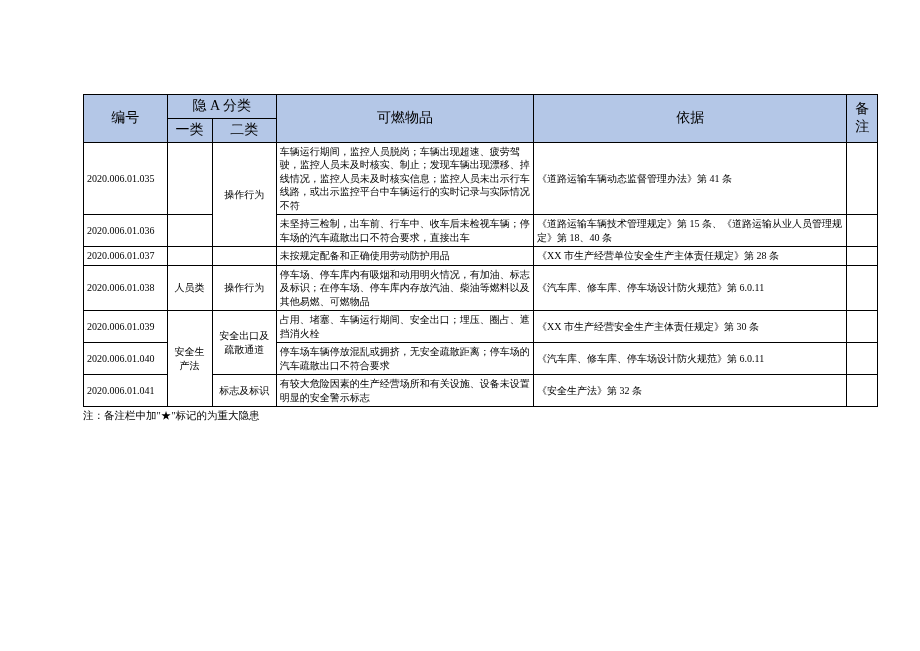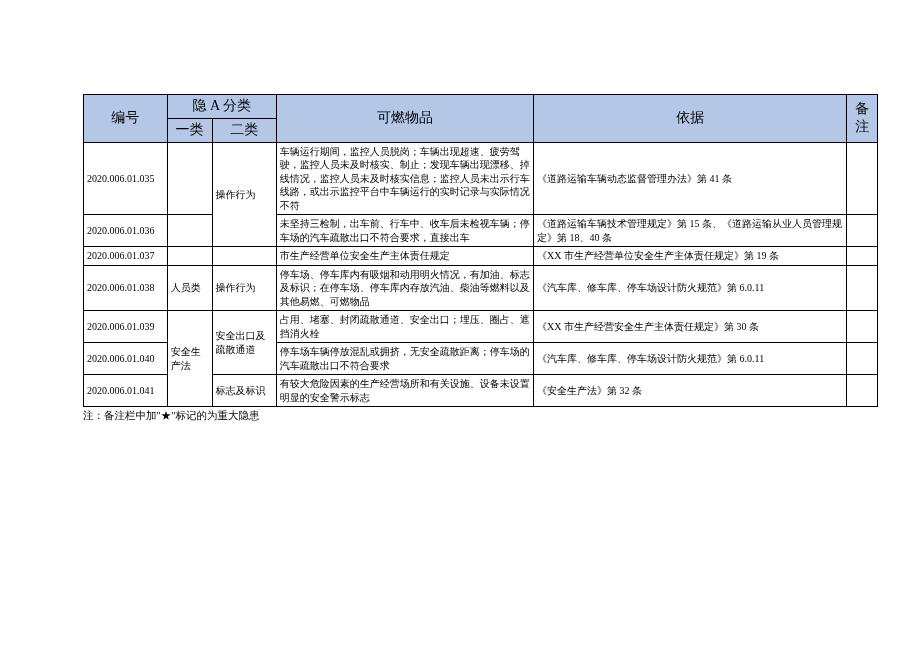--- a/index.html
+++ b/index.html
@@ -34,21 +34,21 @@
     font-weight: normal;
     text-align: center;
     font-size: 14px;
   }
   .col-id   { width: 82px; }
   .col-cat1 { width: 44px; }
   .col-cat2 { width: 63px; }
   .col-content { width: 252px; }
   .col-basis { width: 307px; }
   .col-remark { width: 30px; }
-  td.center { text-align: left; }
+  td.center { text-align: center; }
   .footnote {
     margin-top: 2px;
     font-size: 10.5px;
   }
 </style>
 </head>
 <body>
 
 <div class="page">
 
@@ -90,39 +90,39 @@
         <td class="center"></td>
         <td>未坚持三检制，出车前、行车中、收车后未检视车辆；停车场的汽车疏散出口不符合要求，直接出车</td>
         <td>《道路运输车辆技术管理规定》第 15 条、《道路运输从业人员管理规定》第 18、40 条</td>
         <td></td>
       </tr>
 
       <tr>
         <td>2020.006.01.037</td>
         <td class="center"></td>
         <td class="center"></td>
-        <td>市生产经营单位安全生产主体责任规定</td>
-        <td>《XX 市生产经营单位安全生产主体责任规定》第 19 条</td>
+        <td>未按规定配备和正确使用劳动防护用品</td>
+        <td>《XX 市生产经营单位安全生产主体责任规定》第 28 条</td>
         <td></td>
       </tr>
 
       <tr>
         <td>2020.006.01.038</td>
         <td class="center">人员类</td>
         <td class="center">操作行为</td>
         <td>停车场、停车库内有吸烟和动用明火情况，有加油、标志及标识；在停车场、停车库内存放汽油、柴油等燃料以及其他易燃、可燃物品</td>
         <td>《汽车库、修车库、停车场设计防火规范》第 6.0.11</td>
         <td></td>
       </tr>
 
       <tr>
         <td>2020.006.01.039</td>
         <td class="center" rowspan="3">安全生产法</td>
         <td class="center" rowspan="2">安全出口及疏散通道</td>
-        <td>占用、堵塞、封闭疏散通道、安全出口；埋压、圈占、遮挡消火栓</td>
+        <td>占用、堵塞、车辆运行期间、安全出口；埋压、圈占、遮挡消火栓</td>
         <td>《XX 市生产经营安全生产主体责任规定》第 30 条</td>
         <td></td>
       </tr>
 
       <tr>
         <td>2020.006.01.040</td>
         <td>停车场车辆停放混乱或拥挤，无安全疏散距离；停车场的汽车疏散出口不符合要求</td>
         <td>《汽车库、修车库、停车场设计防火规范》第 6.0.11</td>
         <td></td>
       </tr>

